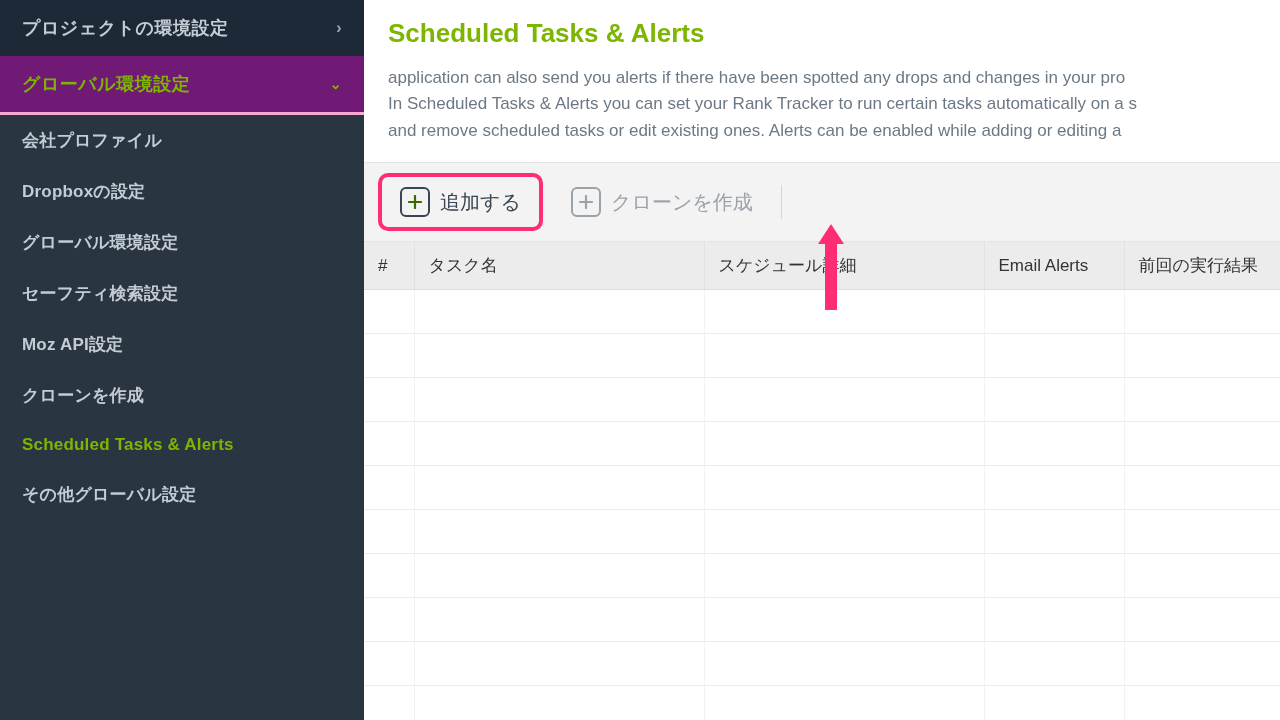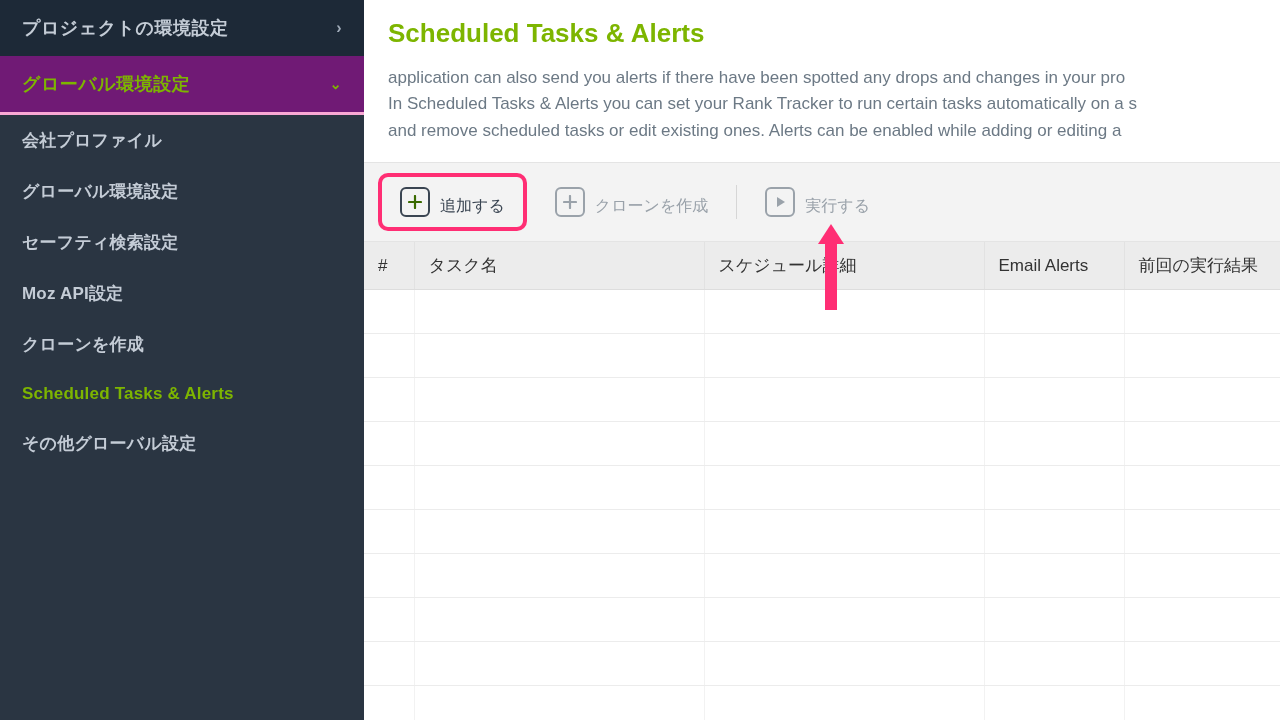--- a/index.html
+++ b/index.html
@@ -103,25 +103,25 @@
     background: #f3f3f3;
     border-top: 1px solid #e4e4e4;
     border-bottom: 1px solid #e4e4e4;
     display: flex;
     align-items: center;
     padding: 10px 14px;
     gap: 18px;
   }
   .tb-btn {
     display: flex;
-    align-items: flex-end;
+    align-items: center;
     gap: 10px;
     padding: 6px 10px;
     color: #9aa2aa;
-    font-size: 16px;
+    font-size: 20px;
     cursor: pointer;
     user-select: none;
   }
   .tb-btn.enabled {
     color: #3a4552;
   }
   .tb-icon-box {
     width: 30px;
     height: 30px;
     border: 2px solid #9aa2aa;
@@ -199,20 +199,21 @@
   <div class="sidebar-section project">
     <span>プロジェクトの環境設定</span>
     <span class="chevron-right">›</span>
   </div>
   <div class="sidebar-section global">
     <span>グローバル環境設定</span>
     <span class="chevron-down">⌄</span>
   </div>
   <div class="sidebar-items">
     <div class="sidebar-item"><span>会社プロファイル</span></div>
+    <div class="sidebar-item"><span>Dropboxの設定</span></div>
     <div class="sidebar-item"><span>グローバル環境設定</span></div>
     <div class="sidebar-item"><span>セーフティ検索設定</span></div>
     <div class="sidebar-item"><span>Moz API設定</span></div>
     <div class="sidebar-item"><span>クローンを作成</span></div>
     <div class="sidebar-item active"><span>Scheduled Tasks &amp; Alerts</span></div>
     <div class="sidebar-item"><span>その他グローバル設定</span></div>
   </div>
   <div class="sidebar-spacer"></div>
 </nav>
 
@@ -242,28 +243,20 @@
       <span class="tb-icon-box">
         <svg width="14" height="14" viewBox="0 0 14 14">
             <path d="M7 1v12M1 7h12" stroke="#9aa2aa" stroke-width="2.2" stroke-linecap="round"></path>
           </svg>
       </span>
       <span>クローンを作成</span>
     </div>
 
     <div class="tb-divider"></div>
 
-    <div class="tb-btn">
-      <span class="tb-icon-box">
-        <svg width="12" height="12" viewBox="0 0 12 12">
-            <path d="M3 1l8 5-8 5z" fill="#9aa2aa"></path>
-          </svg>
-      </span>
-      <span>実行する</span>
-    </div>
   </div>
 
   <div class="arrow-annot">
     <svg width="30" height="90" viewBox="0 0 30 90">
       <path d="M15 90 L15 20" stroke="#ff2e74" stroke-width="12" stroke-linecap="butt"></path>
       <path d="M2 24 L15 4 L28 24 Z" fill="#ff2e74"></path>
     </svg>
   </div>
 
   <div class="table-wrap">

